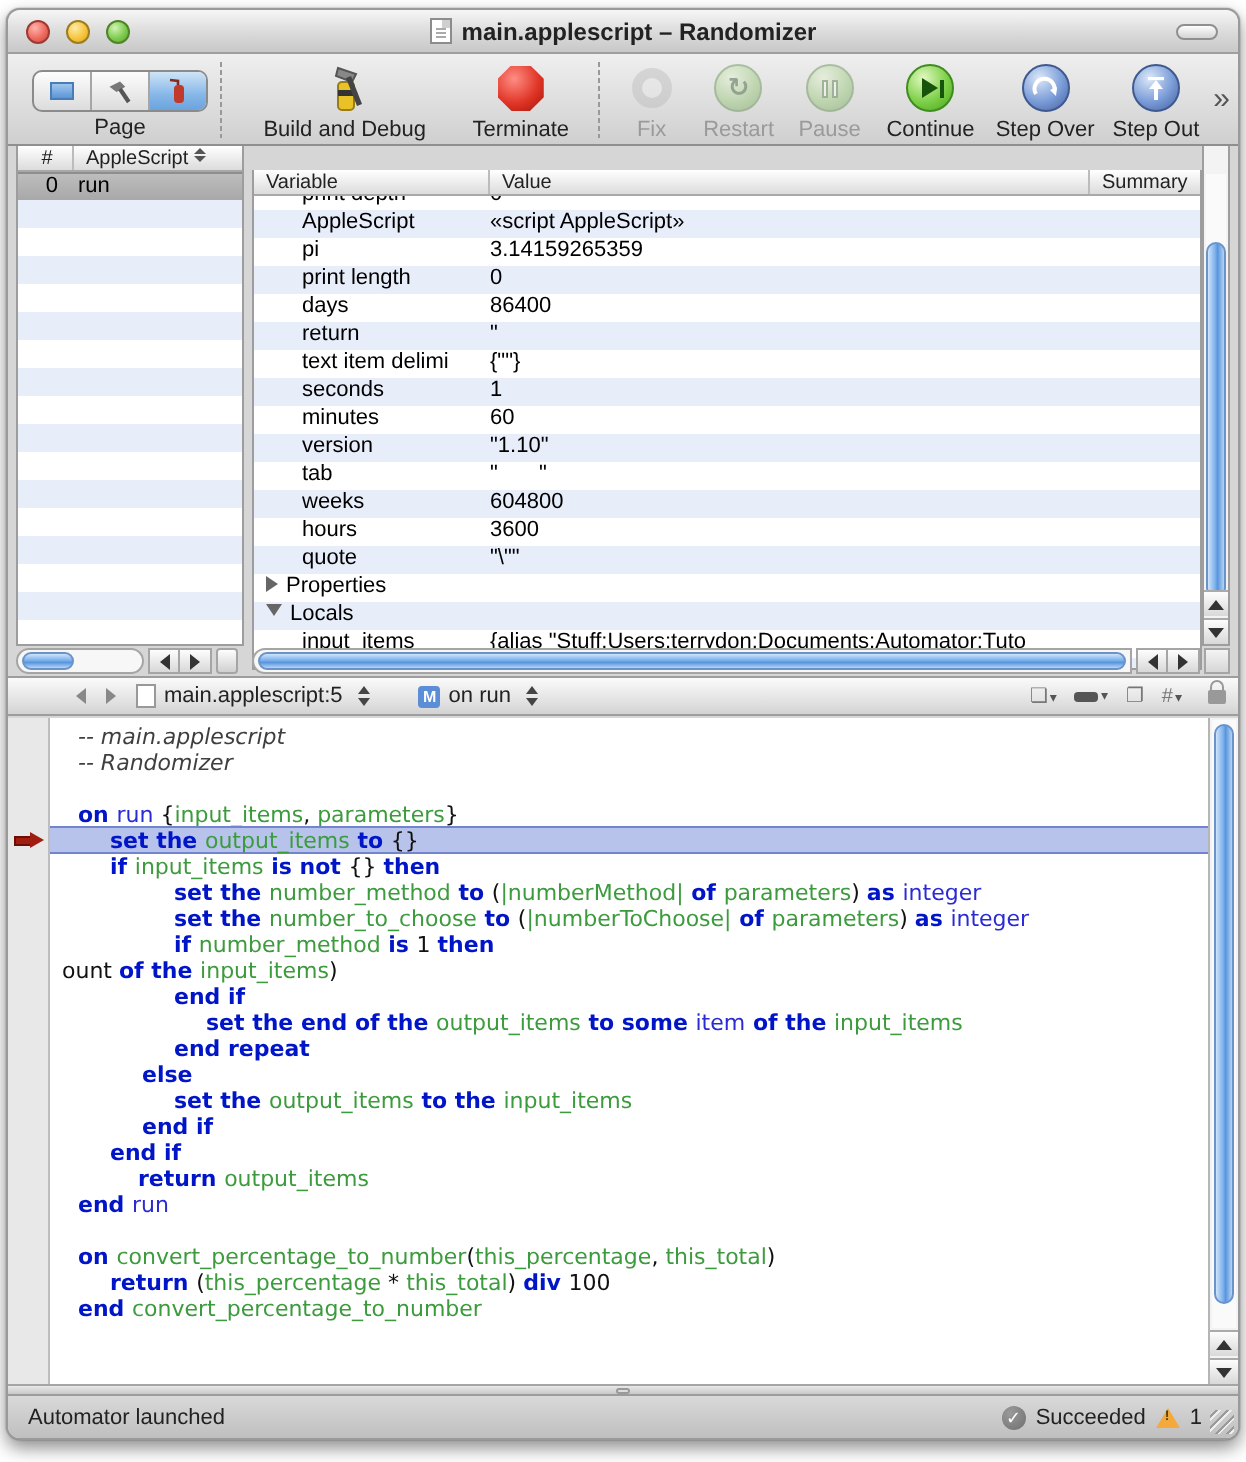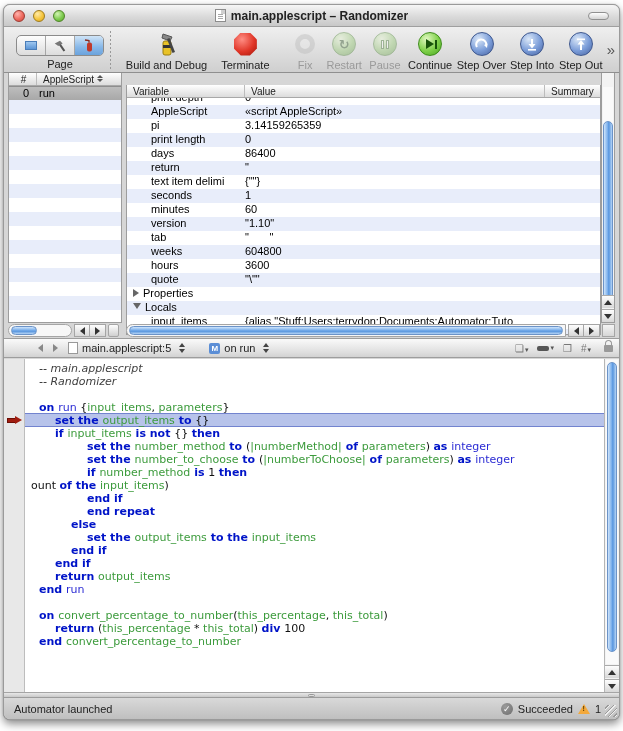--- a/index.html
+++ b/index.html
@@ -258,32 +258,20 @@
       <span class="tb-ico">
           <span class="circ blue">
         <svg width="14" height="12" viewBox="0 0 14 12">
               <path d="M2,9 A5,5 0 1 1 11,8" stroke="#fff" stroke-width="2" fill="none"></path>
               <path d="M12.5,5.5 L9,7 L12,10 Z" fill="#fff"></path>
             </svg>
       </span>
         </span>
       <span class="tb-label">Step Over</span>
     </div>
-    <div class="tb-item" style="width:56px;">
-      <span class="tb-ico">
-          <span class="circ blue">
-        <svg width="10" height="13" viewBox="0 0 10 13">
-              <path d="M5,1 L5,7" stroke="#fff" stroke-width="2"></path>
-              <path d="M1.5,6 L8.5,6 L5,10.5 Z" fill="#fff"></path>
-              <rect x="1" y="11" width="8" height="1.6" fill="#fff"></rect>
-            </svg>
-      </span>
-        </span>
-      <span class="tb-label">Step Into</span>
-    </div>
     <div class="tb-item" style="width:54px;">
       <span class="tb-ico">
           <span class="circ blue">
         <svg width="10" height="13" viewBox="0 0 10 13">
               <path d="M5,12 L5,6" stroke="#fff" stroke-width="2"></path>
               <path d="M1.5,6.5 L8.5,6.5 L5,2 Z" fill="#fff"></path>
               <rect x="1" y="0.5" width="8" height="1.6" fill="#fff"></rect>
             </svg>
       </span>
         </span>
@@ -504,26 +492,27 @@
           <div class="code-line" style="padding-left: 14px;"><span class="tc">-- Randomizer</span></div>
           <div class="code-line" style="padding-left: 14px;">&nbsp;</div>
           <div class="code-line" style="padding-left: 14px;"><span class="tk">on </span><span class="ta">run </span><span class="tp">{</span><span class="tv">input_items</span><span class="tp">, </span><span class="tv">parameters</span><span class="tp">}</span></div>
           <div class="code-line hl" style="padding-left: 30px;"><span class="tk">set the </span><span class="tv">output_items</span><span class="tk"> to </span><span class="tp">{}</span></div>
           <div class="code-line" style="padding-left: 30px;"><span class="tk">if </span><span class="tv">input_items</span><span class="tk"> is not </span><span class="tp">{} </span><span class="tk">then</span></div>
           <div class="code-line" style="padding-left: 62px;"><span class="tk">set the </span><span class="tv">number_method</span><span class="tk"> to </span><span class="tp">(</span><span class="tv">|numberMethod|</span><span class="tk"> of </span><span class="tv">parameters</span><span class="tp">) </span><span class="tk">as </span><span class="ta">integer</span></div>
           <div class="code-line" style="padding-left: 62px;"><span class="tk">set the </span><span class="tv">number_to_choose</span><span class="tk"> to </span><span class="tp">(</span><span class="tv">|numberToChoose|</span><span class="tk"> of </span><span class="tv">parameters</span><span class="tp">) </span><span class="tk">as </span><span class="ta">integer</span></div>
           <div class="code-line" style="padding-left: 62px;"><span class="tk">if </span><span class="tv">number_method</span><span class="tk"> is </span><span class="tp">1 </span><span class="tk">then</span></div>
           <div class="code-line" style="padding-left: 6px;"><span class="tp">ount </span><span class="tk">of the </span><span class="tv">input_items</span><span class="tp">)</span></div>
           <div class="code-line" style="padding-left: 62px;"><span class="tk">end if</span></div>
+          <div class="code-line" style="padding-left: 78px;"><span class="tk">set the end of the </span><span class="tv">output_items</span><span class="tk"> to some </span><span class="ta">item</span><span class="tk"> of the </span><span class="tv">input_items</span></div>
           <div class="code-line" style="padding-left: 62px;"><span class="tk">end repeat</span></div>
           <div class="code-line" style="padding-left: 46px;"><span class="tk">else</span></div>
           <div class="code-line" style="padding-left: 62px;"><span class="tk">set the </span><span class="tv">output_items</span><span class="tk"> to the </span><span class="tv">input_items</span></div>
           <div class="code-line" style="padding-left: 46px;"><span class="tk">end if</span></div>
           <div class="code-line" style="padding-left: 30px;"><span class="tk">end if</span></div>
-          <div class="code-line" style="padding-left: 30px;"><span class="tk">return </span><span class="tv">output_items</span></div>
+          <div class="code-line" style="padding-left: 44px;"><span class="tk">return </span><span class="tv">output_items</span></div>
           <div class="code-line" style="padding-left: 14px;"><span class="tk">end </span><span class="ta">run</span></div>
           <div class="code-line" style="padding-left: 14px;">&nbsp;</div>
           <div class="code-line" style="padding-left: 14px;"><span class="tk">on </span><span class="tv">convert_percentage_to_number</span><span class="tp">(</span><span class="tv">this_percentage</span><span class="tp">, </span><span class="tv">this_total</span><span class="tp">)</span></div>
           <div class="code-line" style="padding-left: 30px;"><span class="tk">return </span><span class="tp">(</span><span class="tv">this_percentage</span><span class="tp"> * </span><span class="tv">this_total</span><span class="tp">) </span><span class="tk">div </span><span class="tp">100</span></div>
           <div class="code-line" style="padding-left: 14px;"><span class="tk">end </span><span class="tv">convert_percentage_to_number</span></div>
         </div>
       <div class="code-vscroll">
         <div class="track"></div>
         <div class="thumb-v" style="top:3px;height:290px;left:2px;"></div>
         <div class="sb-btn" style="bottom:14px;">

